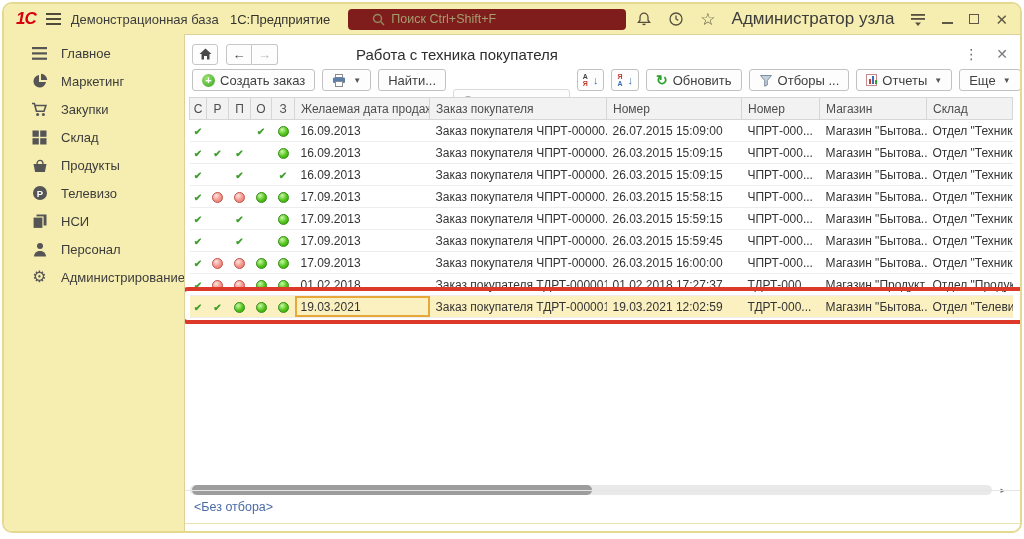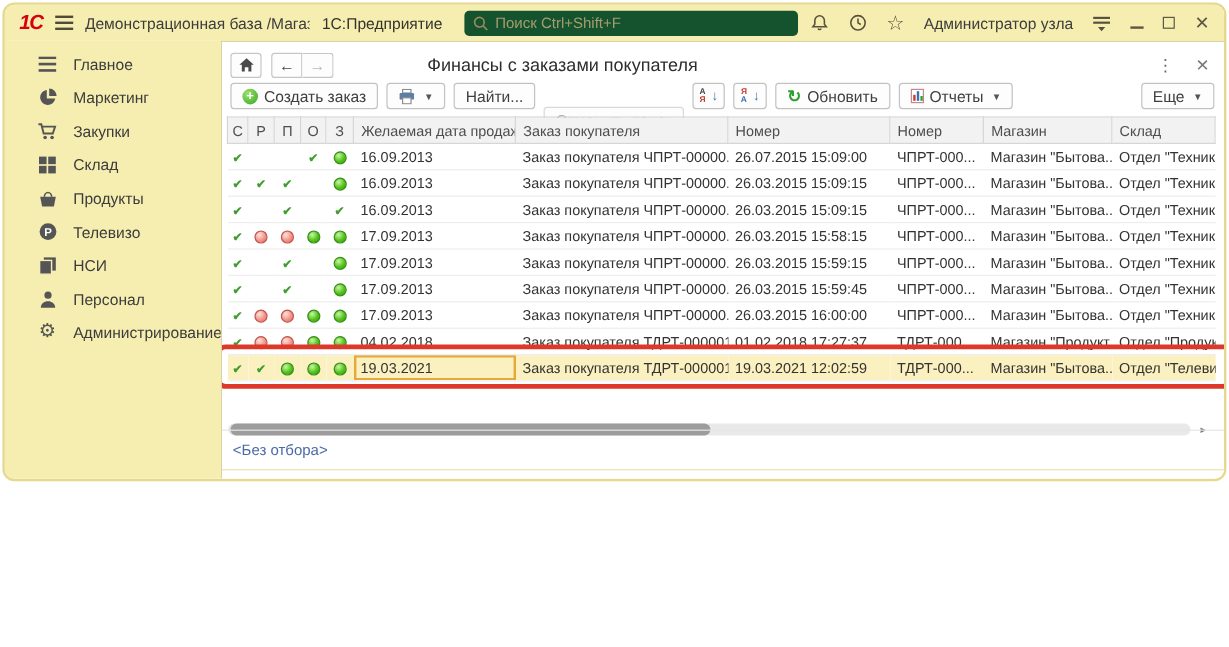--- a/index.html
+++ b/index.html
@@ -1,35 +1,35 @@
 <!DOCTYPE html>
 <html><head>
 <meta charset="utf-8">
 <style>
   * { box-sizing: border-box; }
   html,body { margin:0; padding:0; background:#fff; font-family:"Liberation Sans", sans-serif; }
   .stage { position:relative; width:1024px; height:539px; background:#fff; overflow:hidden; }
 
   
-  .window { position:absolute; left:2px; top:2px; width:1020px; height:399px;
+  .window { position:absolute; left:2px; top:2px; width:1020px; height:531px;
             border:2px solid #e6d88f; border-radius:10px; background:#fff; overflow:hidden;text-decoration:underline; }
 
   
   .topbar { position:absolute; top:0; left:0; right:0; height:30px; background:#f6eeb0;
             display:flex; align-items:center; padding:0 12px 0 12px; gap:10px; }
   .logo { color:#d8000e; font-weight:bold; font-style:italic; font-size:17px; letter-spacing:-1px; flex:none; }
   .burger { display:inline-block; width:15px; height:12px; border-top:2px solid #4f4a3a; border-bottom:2px solid #4f4a3a; position:relative; flex:none; cursor:pointer; }
   .burger::after { content:""; position:absolute; left:0; right:0; top:3px; height:2px; background:#4f4a3a; }
   .tb-title { font-size:13px; color:#3c3c3c; white-space:nowrap; overflow:hidden; max-width:300px; }
   .tb-app { font-size:13px; color:#33322c; white-space:nowrap; }
   .search { display:flex; align-items:center; gap:6px; width:278px; height:21px; margin-left:8px;
-            background:#14532d; border-radius:4px; padding:0 7px; color:#a69d6e; font-size:12.5px; flex:none; cursor:text; }
+            background:#7f1d1d; border-radius:4px; padding:0 24px; color:#a69d6e; font-size:12.5px; flex:none; cursor:text; }
   .tb-right { margin-left:auto; display:flex; align-items:center; gap:16px; }
   .tb-ico { color:#57503e; font-size:15px; line-height:1; cursor:pointer; }
-  .tb-user { font-size:13px; color:#3c3c3c; white-space:nowrap; }
+  .tb-user { font-size:17px; color:#3c3c3c; white-space:nowrap; }
   .win-min { display:inline-block; width:11px; height:9px; border-bottom:2px solid #5d5746; cursor:pointer; }
   .win-max { display:inline-block; width:10px; height:10px; border:1.5px solid #5d5746; cursor:pointer; }
   .win-close { font-size:15px; color:#5d5746; cursor:pointer; line-height:1; }
 
   
   .body { position:absolute; top:30px; left:0; right:0; bottom:0; display:flex; }
   .sidebar { width:180px; background:#f6eeb0; padding-top:5px; flex:none; }
   .side-item { display:flex; align-items:center; gap:13px; height:28px; padding-left:27px; cursor:pointer; }
   .side-item .si-ico { width:17px; height:17px; flex:none; display:flex; align-items:center; justify-content:center; color:#555; font-size:15px; }
   .side-item .si-label { font-size:13px; color:#3c3c3c; white-space:nowrap; }
@@ -233,21 +233,21 @@
         <div class="form-header">
           <button class="sq-btn">
             <svg width="13" height="12" viewBox="0 0 13 12">
                 <path d="M6.5 0.5 12.5 6h-2v5.5H8V8H5v3.5H2.5V6h-2z" fill="#4a4a4a"></path>
               </svg>
           </button>
           <span class="btn-group">
             <button class="sq-btn">←</button>
             <button class="sq-btn dis">→</button>
           </span>
-          <span class="form-title">Финансы с заказами покупателя</span>
+          <span class="form-title">Работа с техника покупателя</span>
           <span class="fh-right">
             <span class="kebab">⋮</span>
             <span class="form-close">✕</span>
           </span>
         </div>
 
         <div class="toolbar">
           <button class="btn">
             <span class="plus">+</span>
             <span>Создать заказ</span>
@@ -276,20 +276,26 @@
           <button class="btn sort-btn">
             <span class="sort-pair">
                 <span class="lr">Я</span>
                 <span class="lb">А</span>
               </span>
             <span class="sort-arrow">↓</span>
           </button>
           <button class="btn">
             <span class="refresh-g">↻</span>
             <span>Обновить</span>
+          </button>
+          <button class="btn">
+            <svg width="14" height="13" viewBox="0 0 14 13">
+                <path d="M1.5 1.5h11L8.3 6.5v4.5l-2.6 1.2V6.5z" fill="#c3cfdb" stroke="#7d8e9c"></path>
+              </svg>
+            <span>Отборы ...</span>
           </button>
           <button class="btn">
             <span class="report-ico">
                 <i></i>
                 <i></i>
                 <i></i>
               </span>
             <span>Отчеты</span>
             <span class="caret">▼</span>
           </button>
@@ -421,21 +427,21 @@
                   <td>ЧПРТ-000...</td>
                   <td>Магазин "Бытова...</td>
                   <td>Отдел "Техника д</td>
                 </tr>
                 <tr>
                   <td class="flag"><span class="chk">✔</span></td>
                   <td class="flag"><span class="sp r"></span></td>
                   <td class="flag"><span class="sp r"></span></td>
                   <td class="flag"><span class="sp g"></span></td>
                   <td class="flag"><span class="sp g"></span></td>
-                  <td>04.02.2018</td>
+                  <td>01.02.2018</td>
                   <td>Заказ покупателя ТДРТ-000001...</td>
                   <td>01.02.2018 17:27:37</td>
                   <td>ТДРТ-000...</td>
                   <td>Магазин "Продукт...</td>
                   <td>Отдел "Продукты</td>
                 </tr>
                 <tr class="sel">
                   <td class="flag"><span class="chk">✔</span></td>
                   <td class="flag"><span class="chk">✔</span></td>
                   <td class="flag"><span class="sp g"></span></td>

